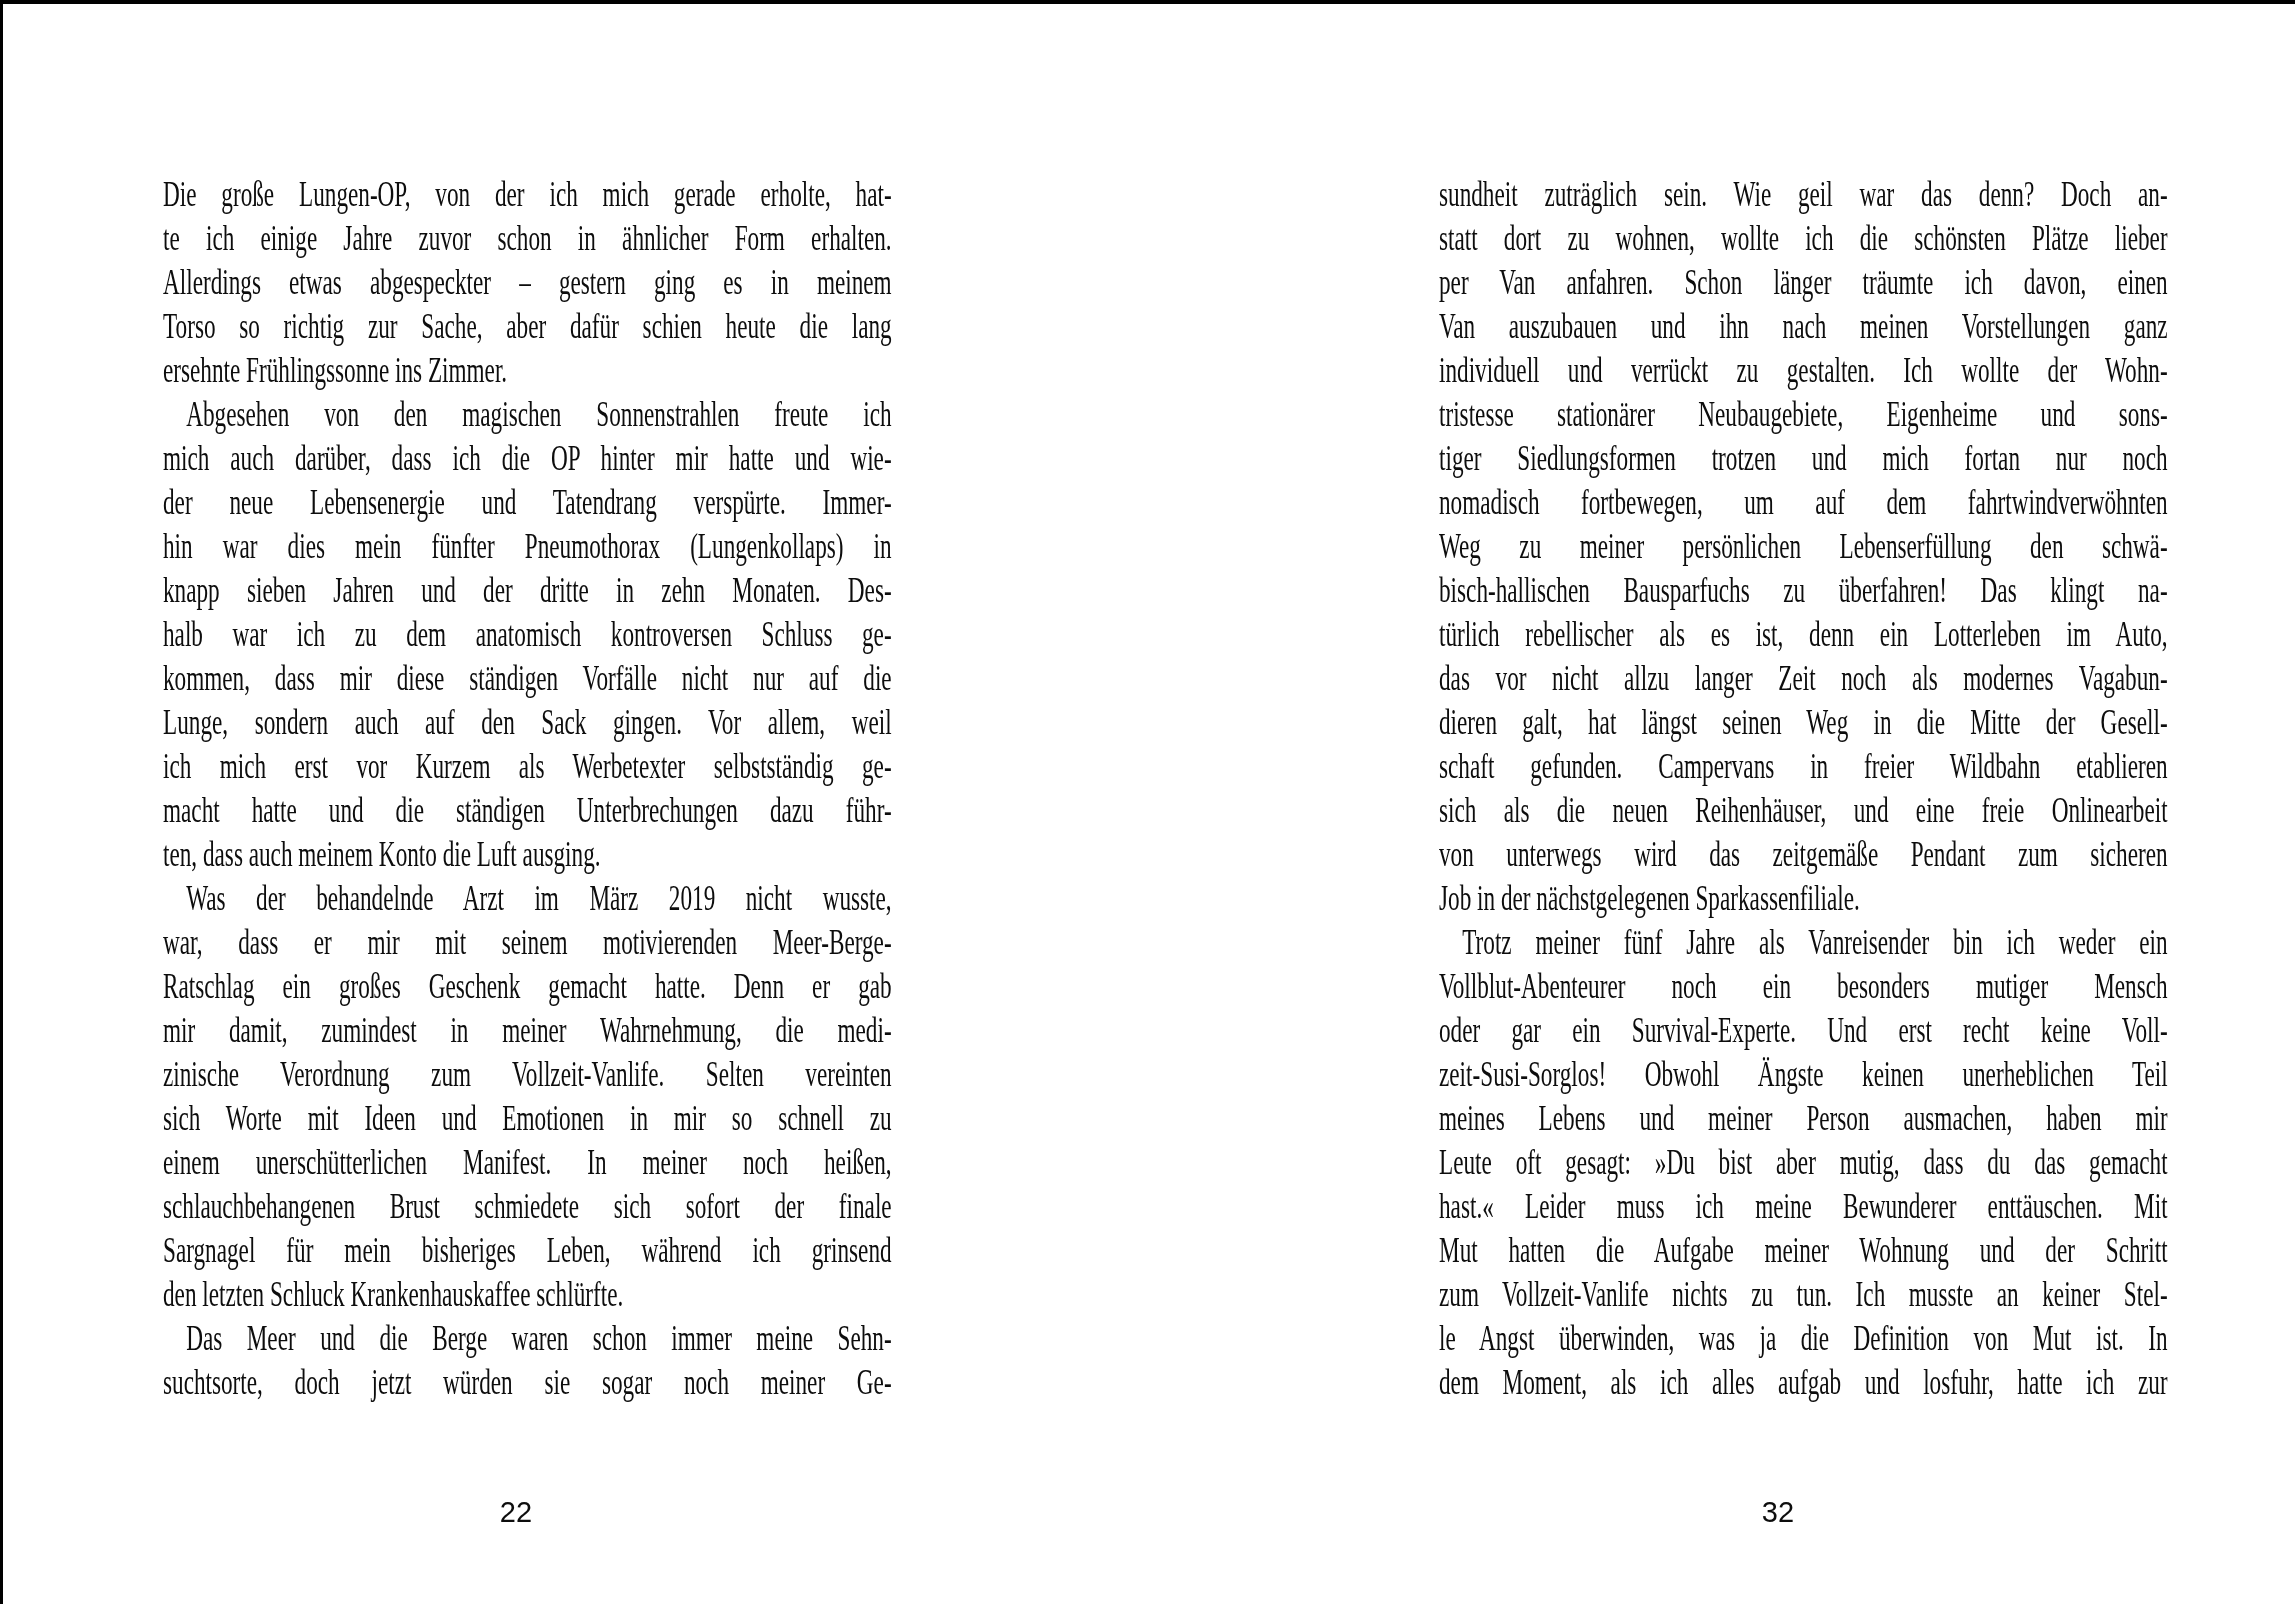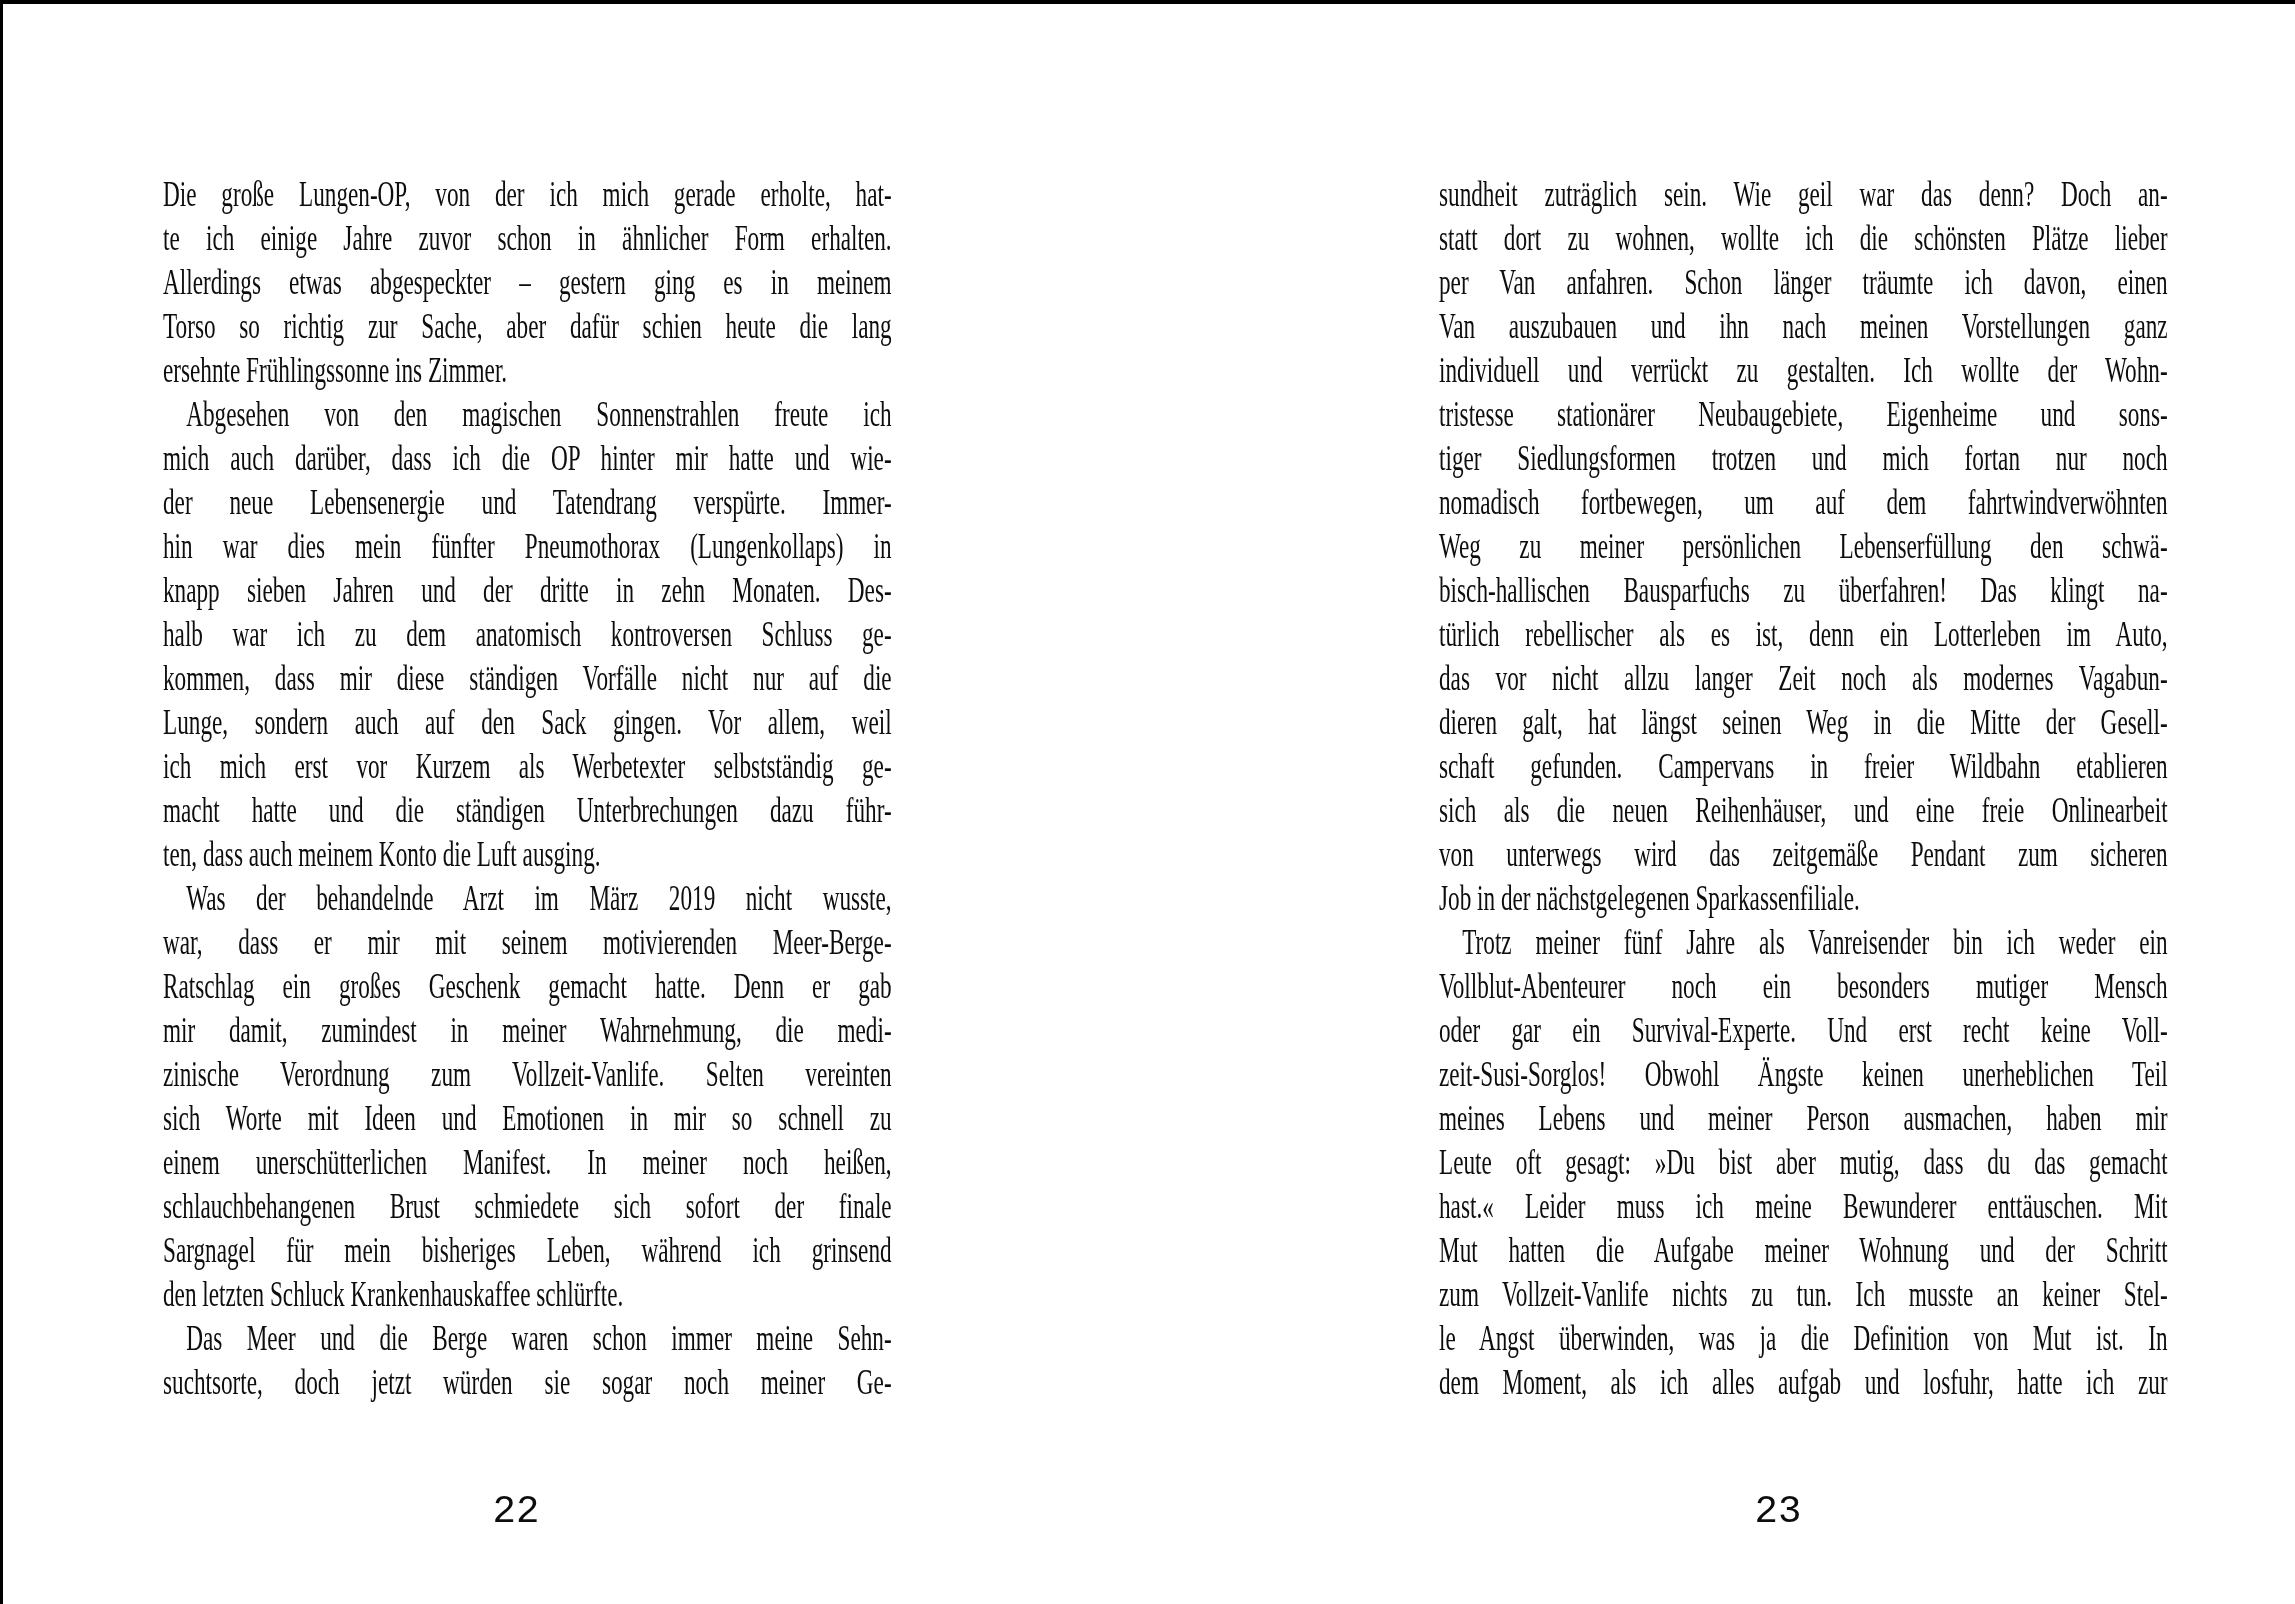--- a/index.html
+++ b/index.html
@@ -48,22 +48,22 @@
     text-align: left;
     text-align-last: left;
   }
   .line.indent {
     text-indent: 35px;
   }
   .page-number {
     position: absolute;
     top: 1498px;
     transform: translateX(-50%);
-    font-family: Liberation Mono, monospace;
-    font-size: 39px;
+    font-family: Liberation Sans, sans-serif;
+    font-size: 29px;
     line-height: 29px;
     color: var(--ink, #0d0d0d);
   }
   .page-number-left  { left: 516px;  }
   .page-number-right { left: 1778px; }
 </style>
 </head>
 <body>
 
 <div class="edge-top"></div>
@@ -126,14 +126,14 @@
     <div class="line j">Leute oft gesagt: »Du bist aber mutig, dass du das gemacht</div>
     <div class="line j">hast.« Leider muss ich meine Bewunderer enttäuschen. Mit</div>
     <div class="line j">Mut hatten die Aufgabe meiner Wohnung und der Schritt</div>
     <div class="line j">zum Vollzeit-Vanlife nichts zu tun. Ich musste an keiner Stel-</div>
     <div class="line j">le Angst überwinden, was ja die Definition von Mut ist. In</div>
     <div class="line j">dem Moment, als ich alles aufgab und losfuhr, hatte ich zur</div>
   </div>
 
 <div class="page-number page-number-left">22</div>
 
-<div class="page-number page-number-right">23</div>
+<div class="page-number page-number-right">32</div>
 
 
 </body></html>

